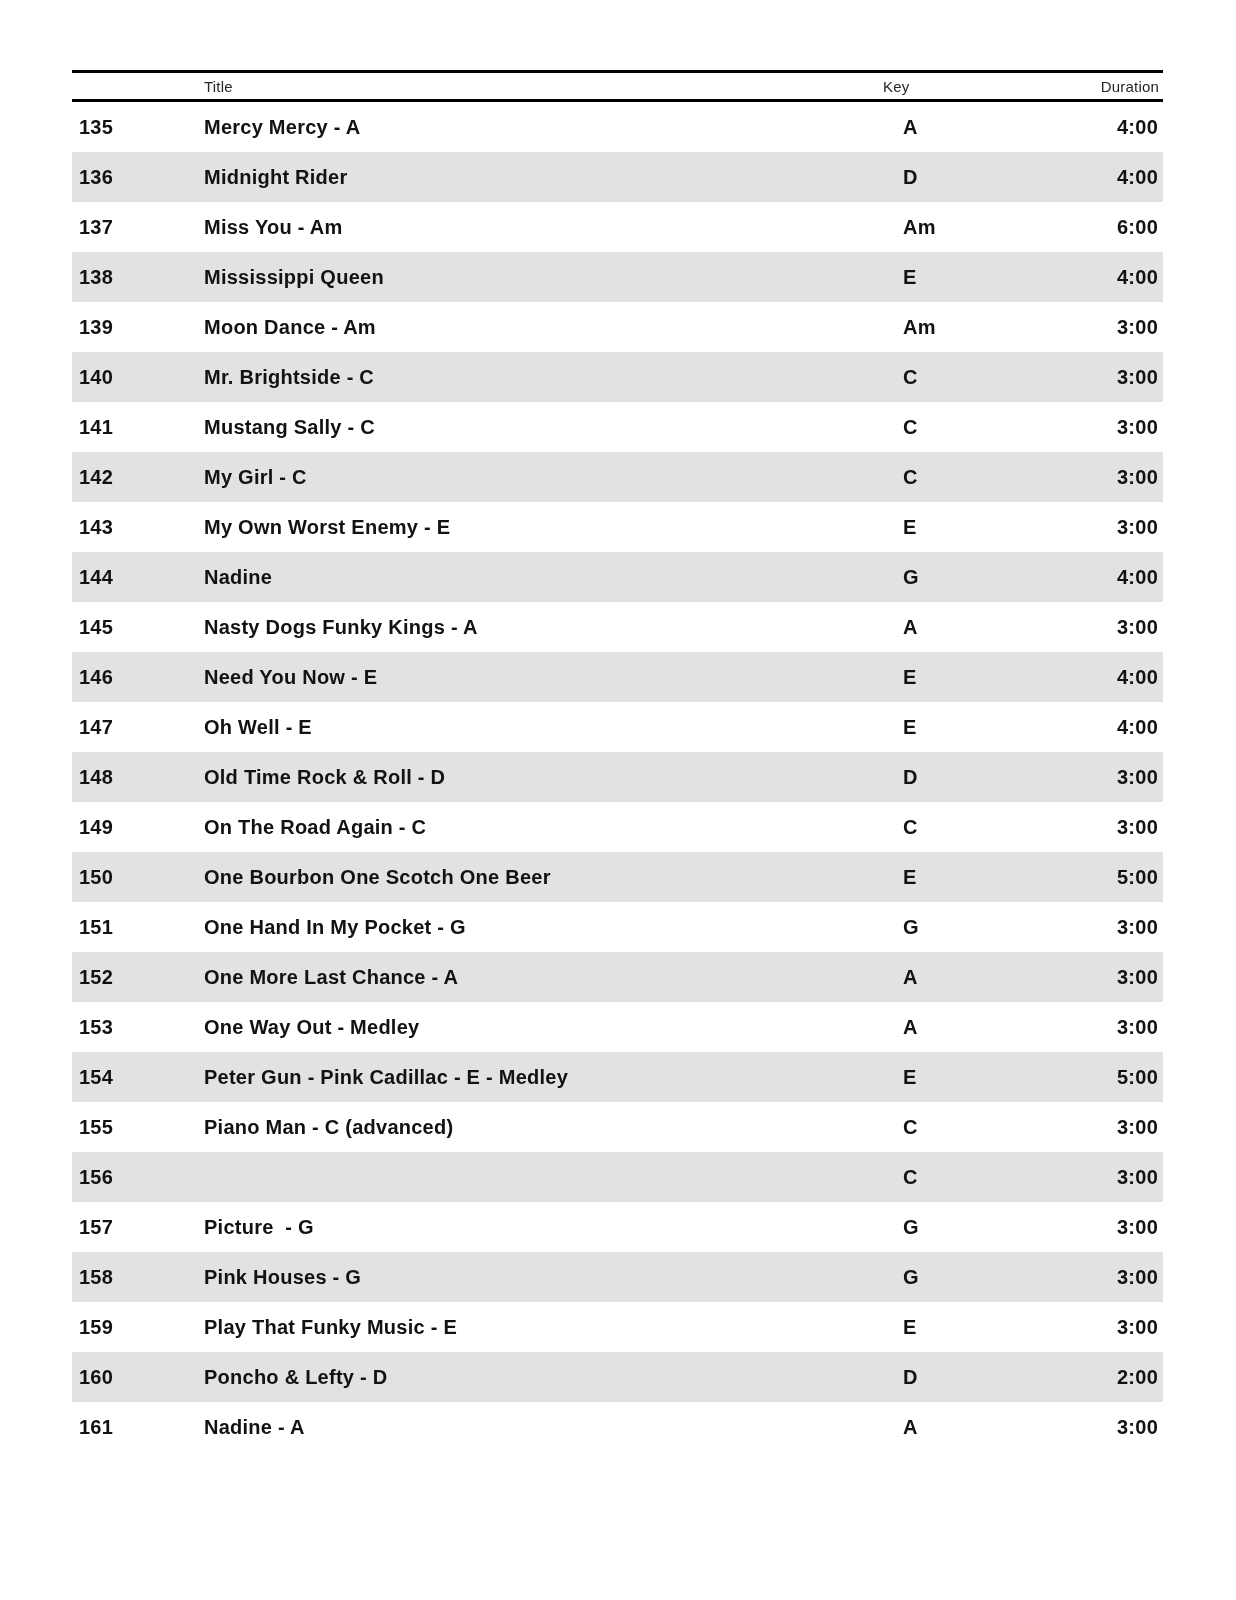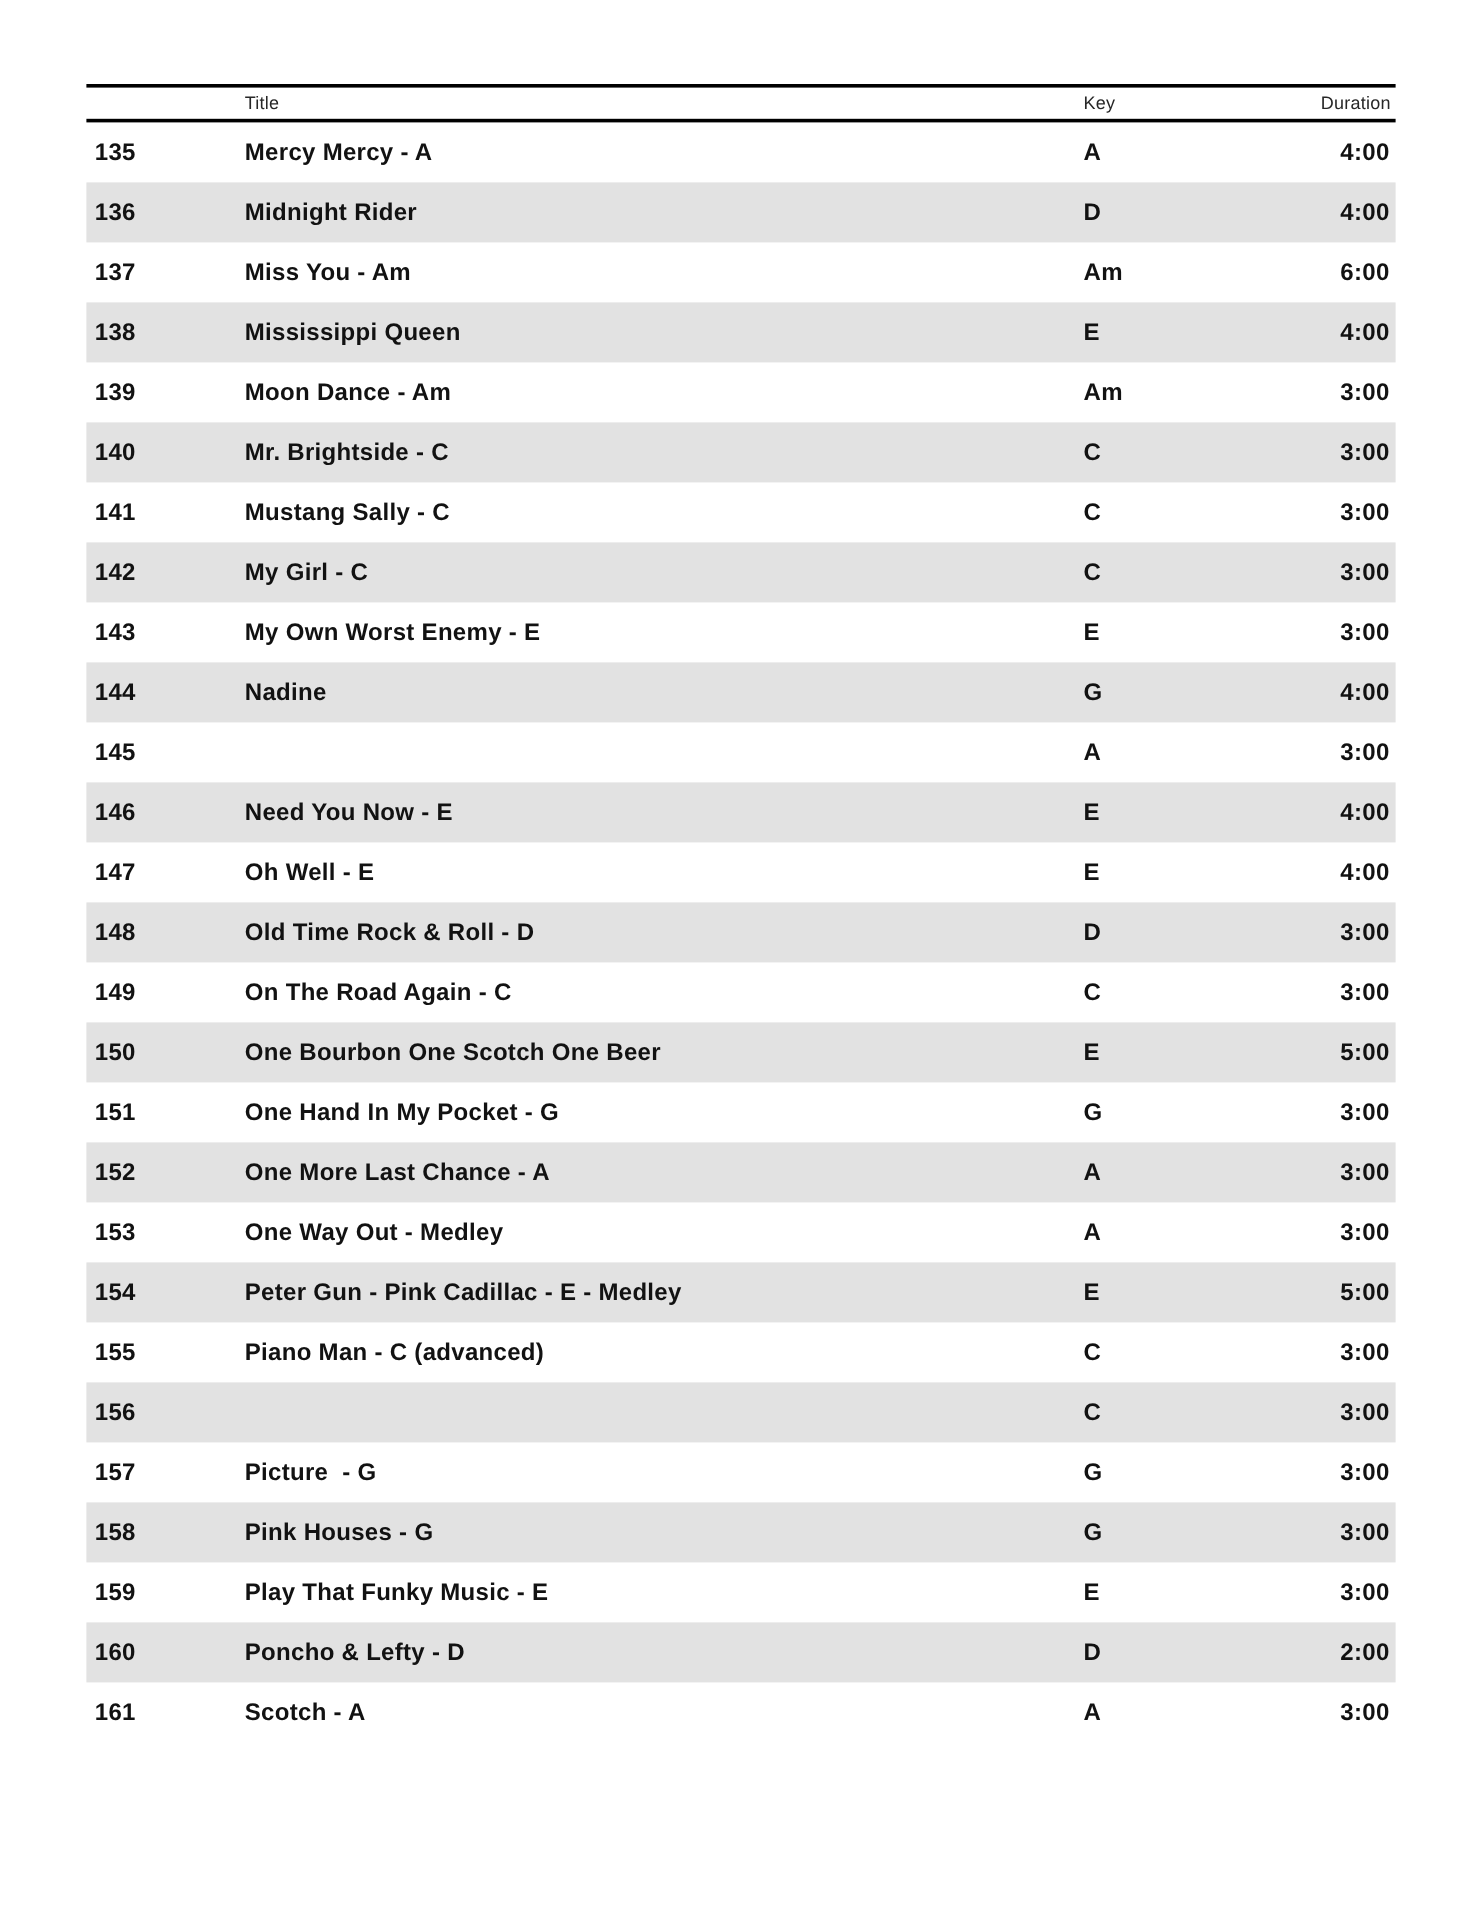--- a/index.html
+++ b/index.html
@@ -32,21 +32,21 @@
   .thead span {
     position: absolute;
     bottom: 4px;
     font-size: 15px;
     font-weight: 400;
     color: var(--header-text, #272727);
     letter-spacing: 0.2px;
     white-space: pre;
   }
   .th-title { left: 132px; }
-  .th-key   { left: 831px; }
+  .th-key   { left: 811px; }
   .th-dur   { right: 4px; }
 
   .row {
     position: relative;
     height: 50px;
     font-size: 20px;
     font-weight: 700;
     color: var(--text, #121212);
     letter-spacing: 0.25px;
   }
@@ -128,20 +128,21 @@
           <span class="c-dur">3:00</span>
         </div>
         <div class="row alt">
           <span class="c-num">144</span>
           <span class="c-title">Nadine</span>
           <span class="c-key">G</span>
           <span class="c-dur">4:00</span>
         </div>
         <div class="row">
           <span class="c-num">145</span>
+          <span class="c-title">Nasty Dogs Funky Kings - A</span>
           <span class="c-key">A</span>
           <span class="c-dur">3:00</span>
         </div>
         <div class="row alt">
           <span class="c-num">146</span>
           <span class="c-title">Need You Now - E</span>
           <span class="c-key">E</span>
           <span class="c-dur">4:00</span>
         </div>
         <div class="row">
@@ -222,19 +223,19 @@
           <span class="c-dur">3:00</span>
         </div>
         <div class="row alt">
           <span class="c-num">160</span>
           <span class="c-title">Poncho &amp; Lefty - D</span>
           <span class="c-key">D</span>
           <span class="c-dur">2:00</span>
         </div>
         <div class="row">
           <span class="c-num">161</span>
-          <span class="c-title">Scotch - A</span>
+          <span class="c-title">Nadine - A</span>
           <span class="c-key">A</span>
           <span class="c-dur">3:00</span>
         </div>
       </div>
   </div>
 </div>
 
 </body></html>

